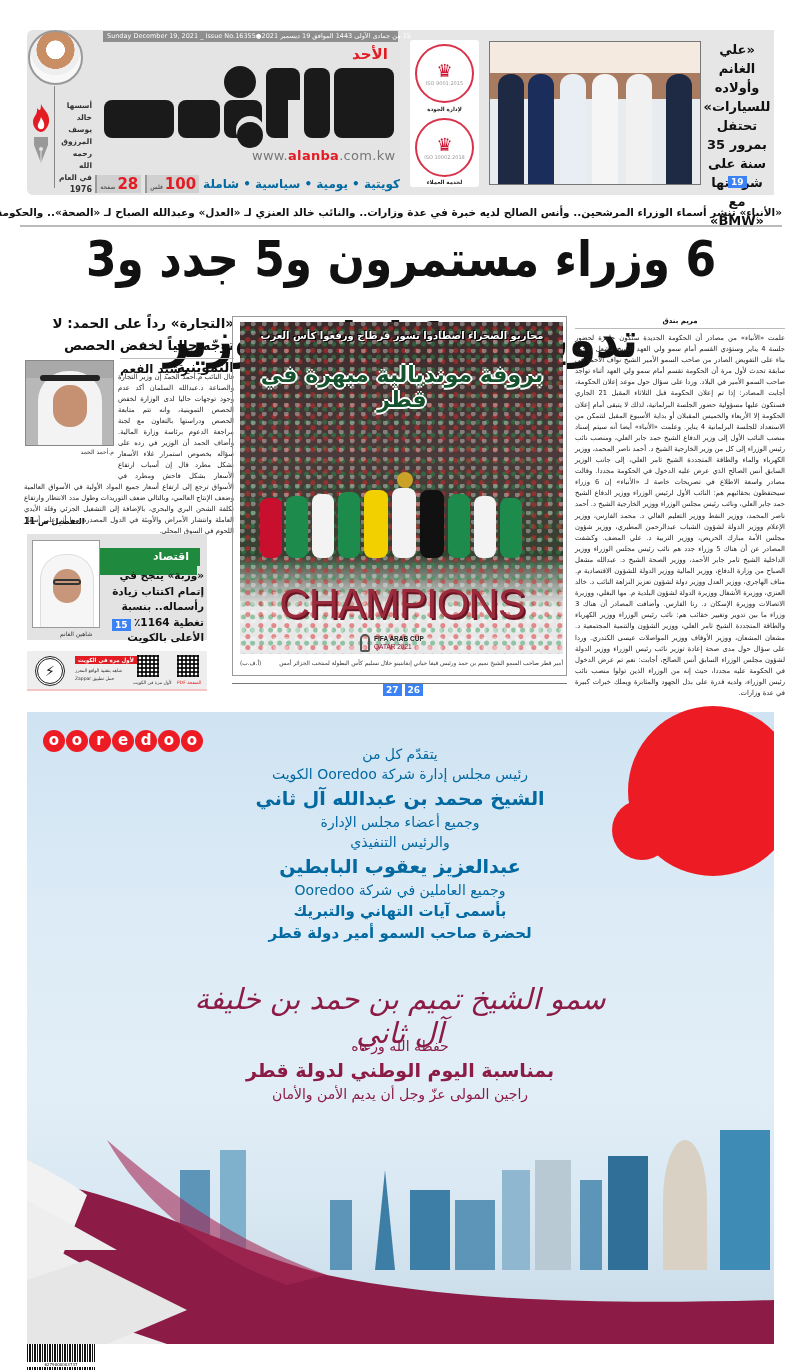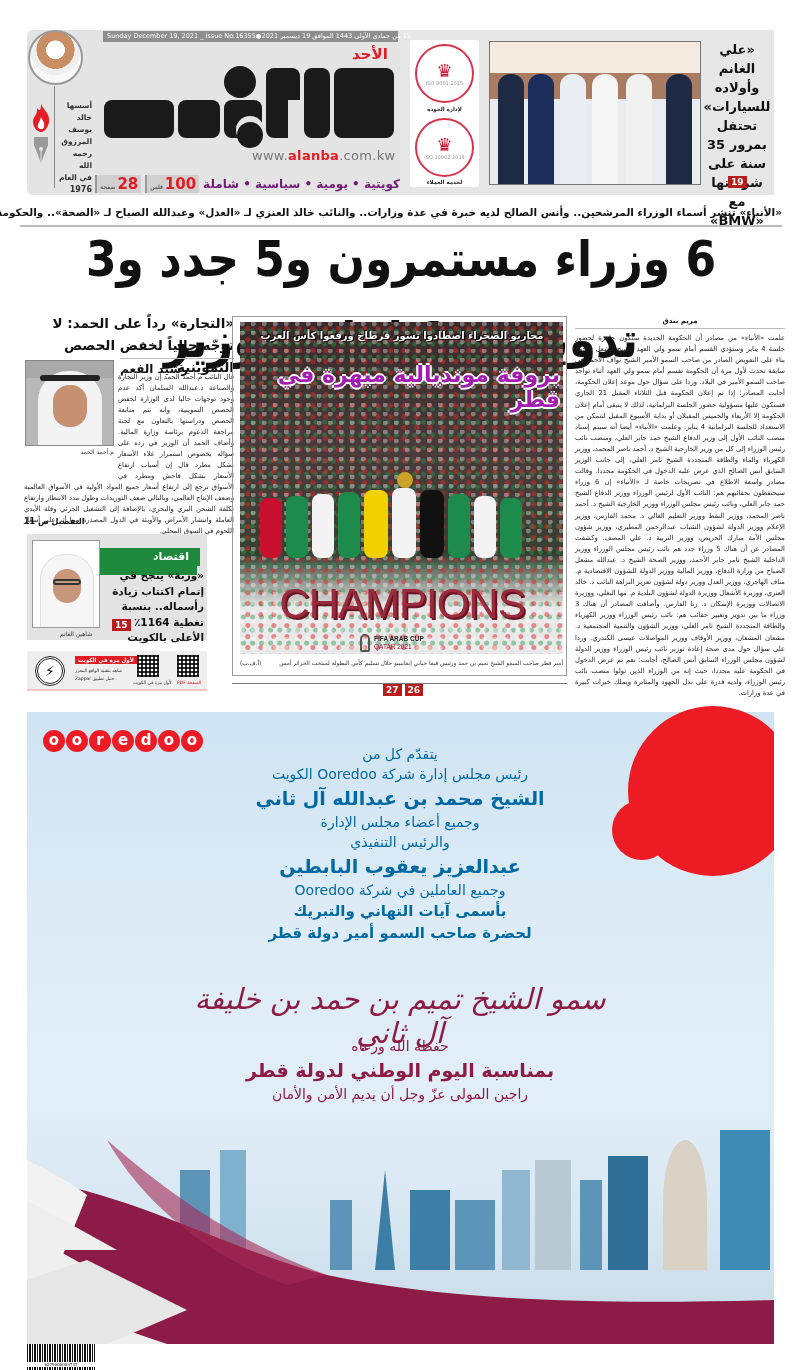--- a/index.html
+++ b/index.html
@@ -14,34 +14,34 @@
   .founder-line { left: 54px; top: 86px; width: 1px; height: 102px; background: #888; }
   .flame { left: 30px; top: 103px; width: 22px; height: 30px; }
   .pen { left: 30px; top: 135px; width: 22px; height: 30px; }
   .founder-text { left: 58px; top: 100px; width: 34px; font-size: 7.5px; line-height: 12px; font-weight: bold; color: #333; direction: rtl; text-align: right; }
   .founder-text .yr { font-size: 8px; }
   .day-name { left: 352px; top: 45px; font-size: 15px; font-weight: bold; color: #e31b23; direction: rtl; }
   .logo { left: 100px; top: 60px; width: 300px; height: 90px; }
   .website { left: 252px; top: 148px; font-size: 13px; color: #777; letter-spacing: 0.3px; }
   .website b { color: #e31b23; font-weight: bold; }
   .tagline-bar { left: 100px; top: 174px; width: 300px; height: 20px; display: flex; align-items: center; direction: rtl; gap: 4px; }
-  .tagline { font-size: 12px; font-weight: bold; color: #701a75; white-space: nowrap; }
+  .tagline { font-size: 12px; font-weight: bold; color: #0369a1; white-space: nowrap; }
   .price-box { display: flex; align-items: baseline; gap: 2px; background: #d0d0d0; padding: 0 3px; height: 18px; border-left: 2px solid #999; }
   .price-num { font-size: 15px; font-weight: bold; color: #e31b23; }
   .price-unit { font-size: 6px; color: #333; }
 
   .iso-card { left: 410px; top: 40px; width: 69px; height: 147px; background: #fff; border-radius: 3px; }
   .iso-seal { position: absolute; left: 5px; width: 59px; height: 59px; border-radius: 50%; border: 2px solid #d9334b; display: flex; flex-direction: column; align-items: center; justify-content: center; }
   .iso-seal .crown { font-size: 18px; color: #c8102e; line-height: 18px; }
   .iso-seal .iso-num { font-size: 5px; color: #999; }
   .iso-label { position: absolute; left: 0; width: 69px; text-align: center; font-size: 5.5px; color: #222; font-weight: bold; direction: rtl; }
   .promo-photo { left: 489px; top: 41px; width: 212px; height: 144px; border: 1px solid #777; background: linear-gradient(180deg, #f4eadf 0 22%, #a97c62 22% 40%, #e9ecef 40% 100%); overflow: hidden; }
   .promo-photo .person { position: absolute; bottom: 0; width: 26px; height: 110px; border-radius: 12px 12px 0 0; }
   .promo-headline { left: 702px; top: 40px; width: 70px; font-size: 13px; font-weight: bold; line-height: 19px; direction: rtl; text-align: center; color: #111; }
-  .page-badge { background: #b91c1c; color: #fff; font-size: 9px; font-weight: bold; padding: 0 3px; display: inline-block; line-height: 12px; }
+  .page-badge { background: #3b82f6; color: #fff; font-size: 9px; font-weight: bold; padding: 0 3px; display: inline-block; line-height: 12px; }
   .promo-badge { left: 728px; top: 176px; }
 
   
   .kicker { left: 20px; top: 206px; width: 762px; font-size: 10.5px; font-weight: bold; direction: rtl; text-align: right; white-space: nowrap; color: #111; }
   .kicker-rule { left: 20px; top: 225px; width: 762px; height: 2px; background: #bbb; }
   .main-headline { left: 20px; top: 228px; width: 762px; font-size: 44px; font-weight: bold; direction: rtl; text-align: center; line-height: 72px; letter-spacing: -1px; color: #111; font-family: "DejaVu Sans", sans-serif; transform: scaleY(1.12); }
 
   
   .left-headline { left: 24px; top: 312px; width: 210px; font-size: 13.5px; font-weight: bold; line-height: 22px; direction: rtl; text-align: right; }
   .rule-grey { height: 1px; background: #bbb; }
@@ -76,21 +76,21 @@
 
   
   .center-frame { left: 232px; top: 316px; width: 335px; height: 360px; border: 1px solid #999; }
   .center-photo { left: 240px; top: 322px; width: 323px; height: 332px; overflow: hidden;
     background:
       radial-gradient(circle at 20% 20%, rgba(255,255,255,.35) 0 2px, transparent 3px) 0 0/11px 9px,
       radial-gradient(circle at 60% 60%, rgba(220,40,40,.5) 0 2px, transparent 3px) 0 0/13px 11px,
       radial-gradient(circle at 40% 70%, rgba(40,150,80,.45) 0 2px, transparent 3px) 0 0/9px 13px,
       linear-gradient(180deg, #3a2a2a 0%, #4a3b3a 40%, #364030 70%, #e8e8e8 86%); }
   .photo-kicker { left: 252px; top: 330px; width: 300px; font-size: 10px; font-weight: bold; color: #fff; direction: rtl; text-align: center; text-shadow: 1px 1px 0 #000, -1px -1px 0 #000; }
-  .photo-headline { left: 244px; top: 362px; width: 316px; font-size: 22px; font-weight: bold; color: #a21caf; direction: rtl; text-shadow: 2px 0 0 #fff, -2px 0 0 #fff, 0 2px 0 #fff, 0 -2px 0 #fff; }
+  .photo-headline { left: 244px; top: 362px; width: 316px; font-size: 22px; font-weight: bold; color: #14532d; direction: rtl; text-align: center; text-shadow: 2px 0 0 #fff, -2px 0 0 #fff, 0 2px 0 #fff, 0 -2px 0 #fff; }
   .players { left: 250px; top: 468px; width: 300px; height: 110px; }
   .champions { left: 242px; top: 580px; width: 320px; font-size: 42px; font-weight: normal; color: #9a2b3c; text-align: center; letter-spacing: -1px; font-family: "Liberation Sans", sans-serif; text-shadow: 2px 2px 0 #6a1424; }
   .cup-logo { left: 360px; top: 634px; display: flex; align-items: center; gap: 4px; }
   .cup-logo .ic { width: 10px; height: 18px; border: 2px solid #555; border-radius: 5px 5px 2px 2px; }
   .cup-text { font-size: 6.5px; font-weight: bold; color: #222; line-height: 8px; font-family: "Liberation Sans", sans-serif; }
   .cup-text .q { color: #8b1538; font-weight: normal; }
   .center-caption { left: 240px; top: 660px; width: 323px; font-size: 5.8px; direction: rtl; text-align: right; color: #333; white-space: nowrap; display: flex; justify-content: space-between; }
   .center-rule { left: 232px; top: 683px; width: 335px; height: 1px; background: #777; }
   .center-badges { left: 383px; top: 684px; display: flex; gap: 3px; }
 

